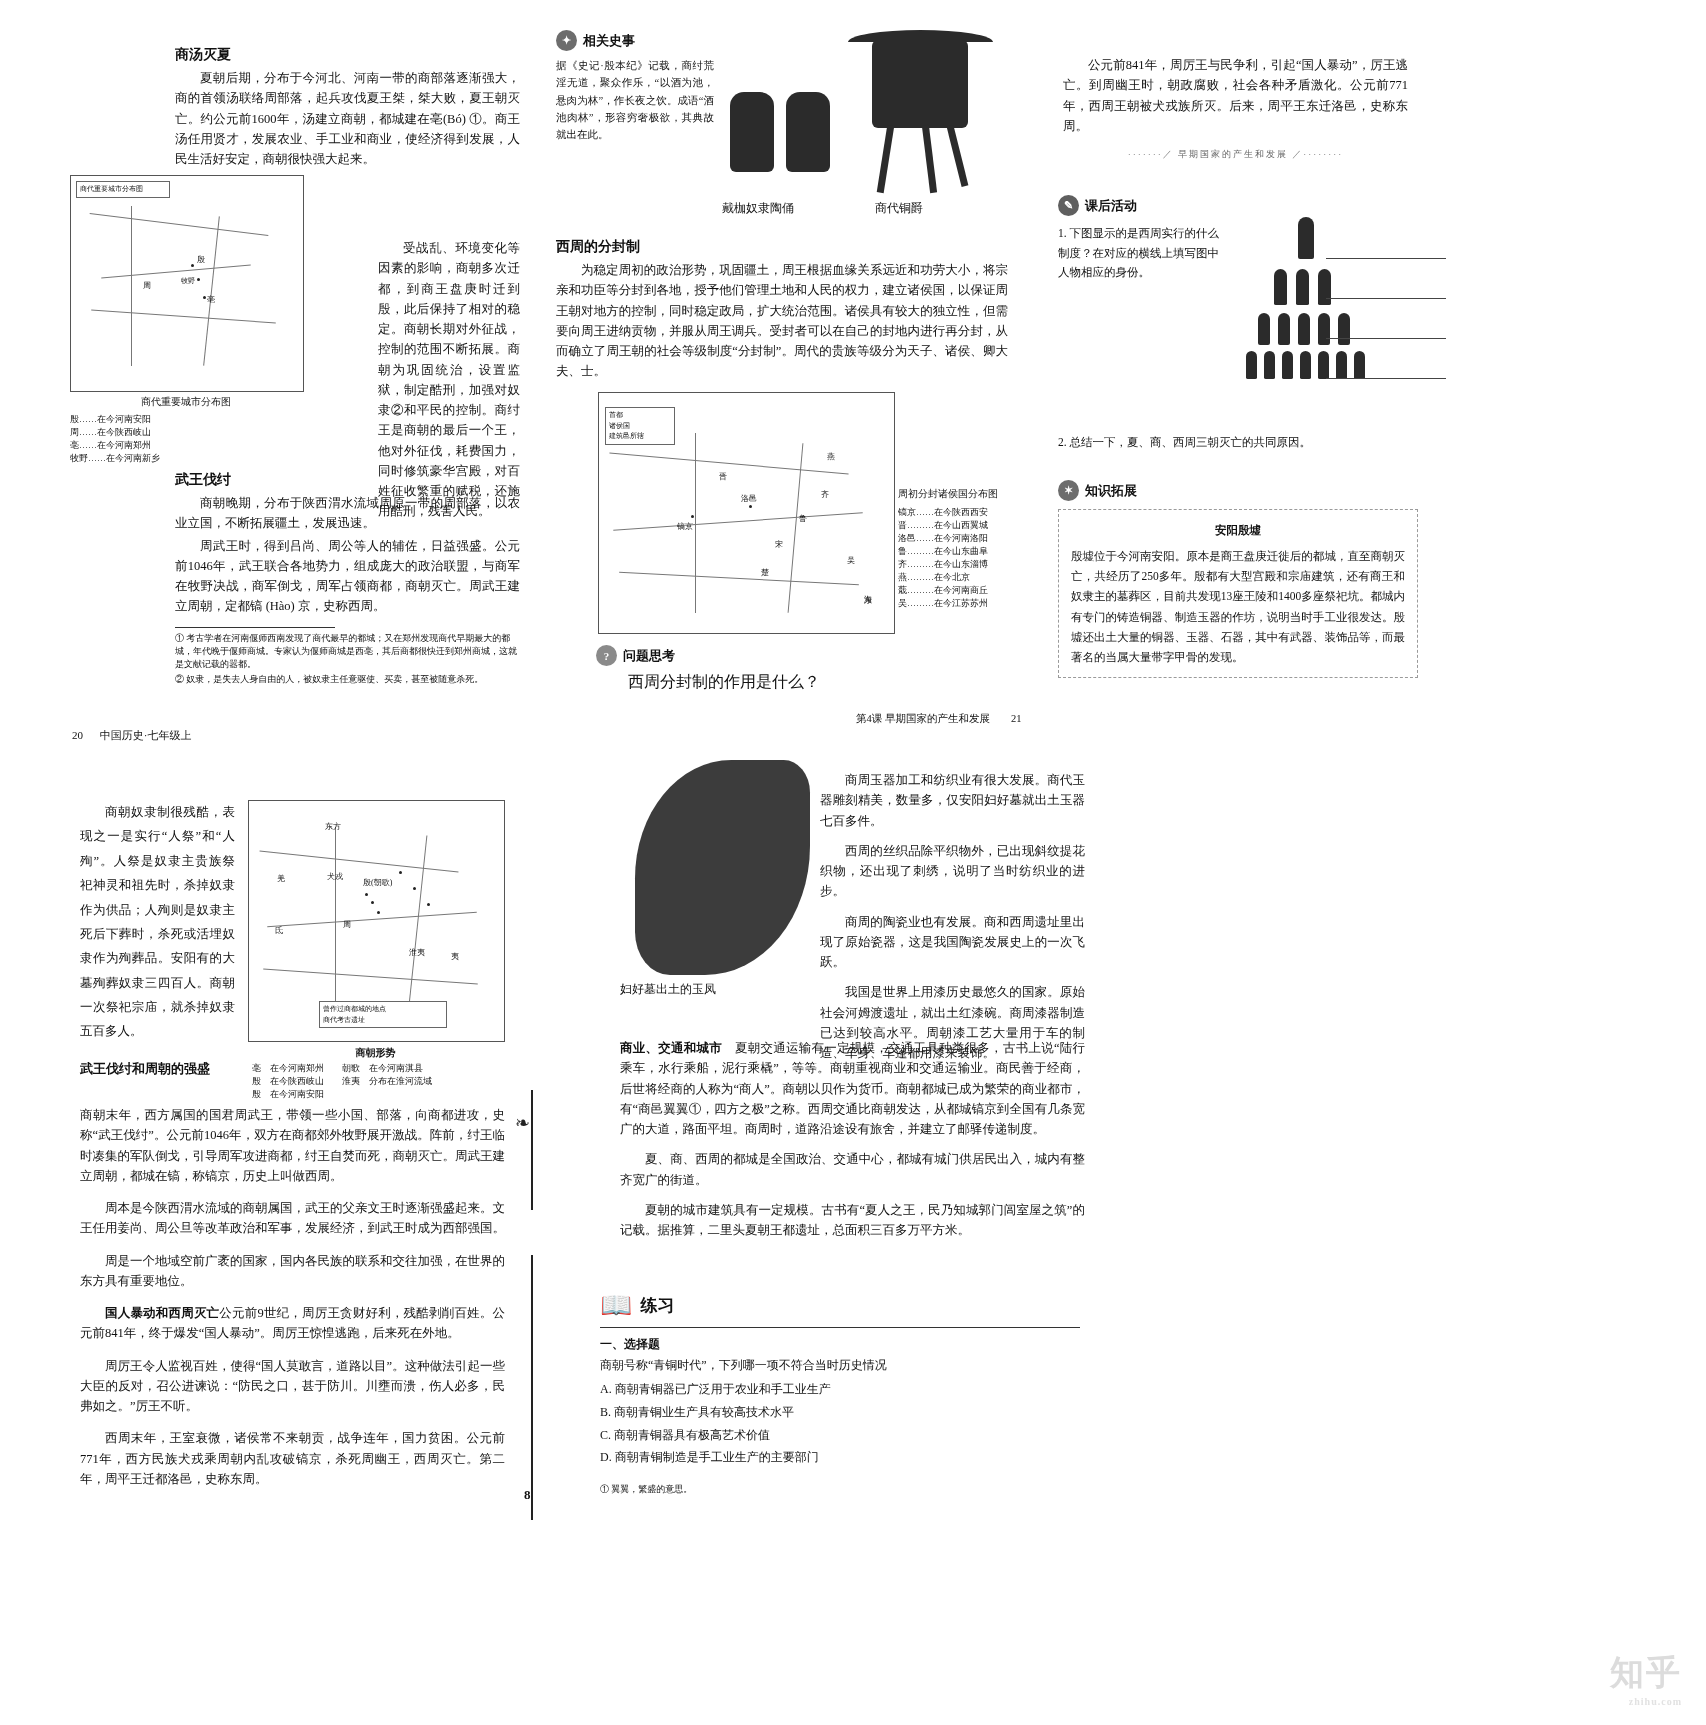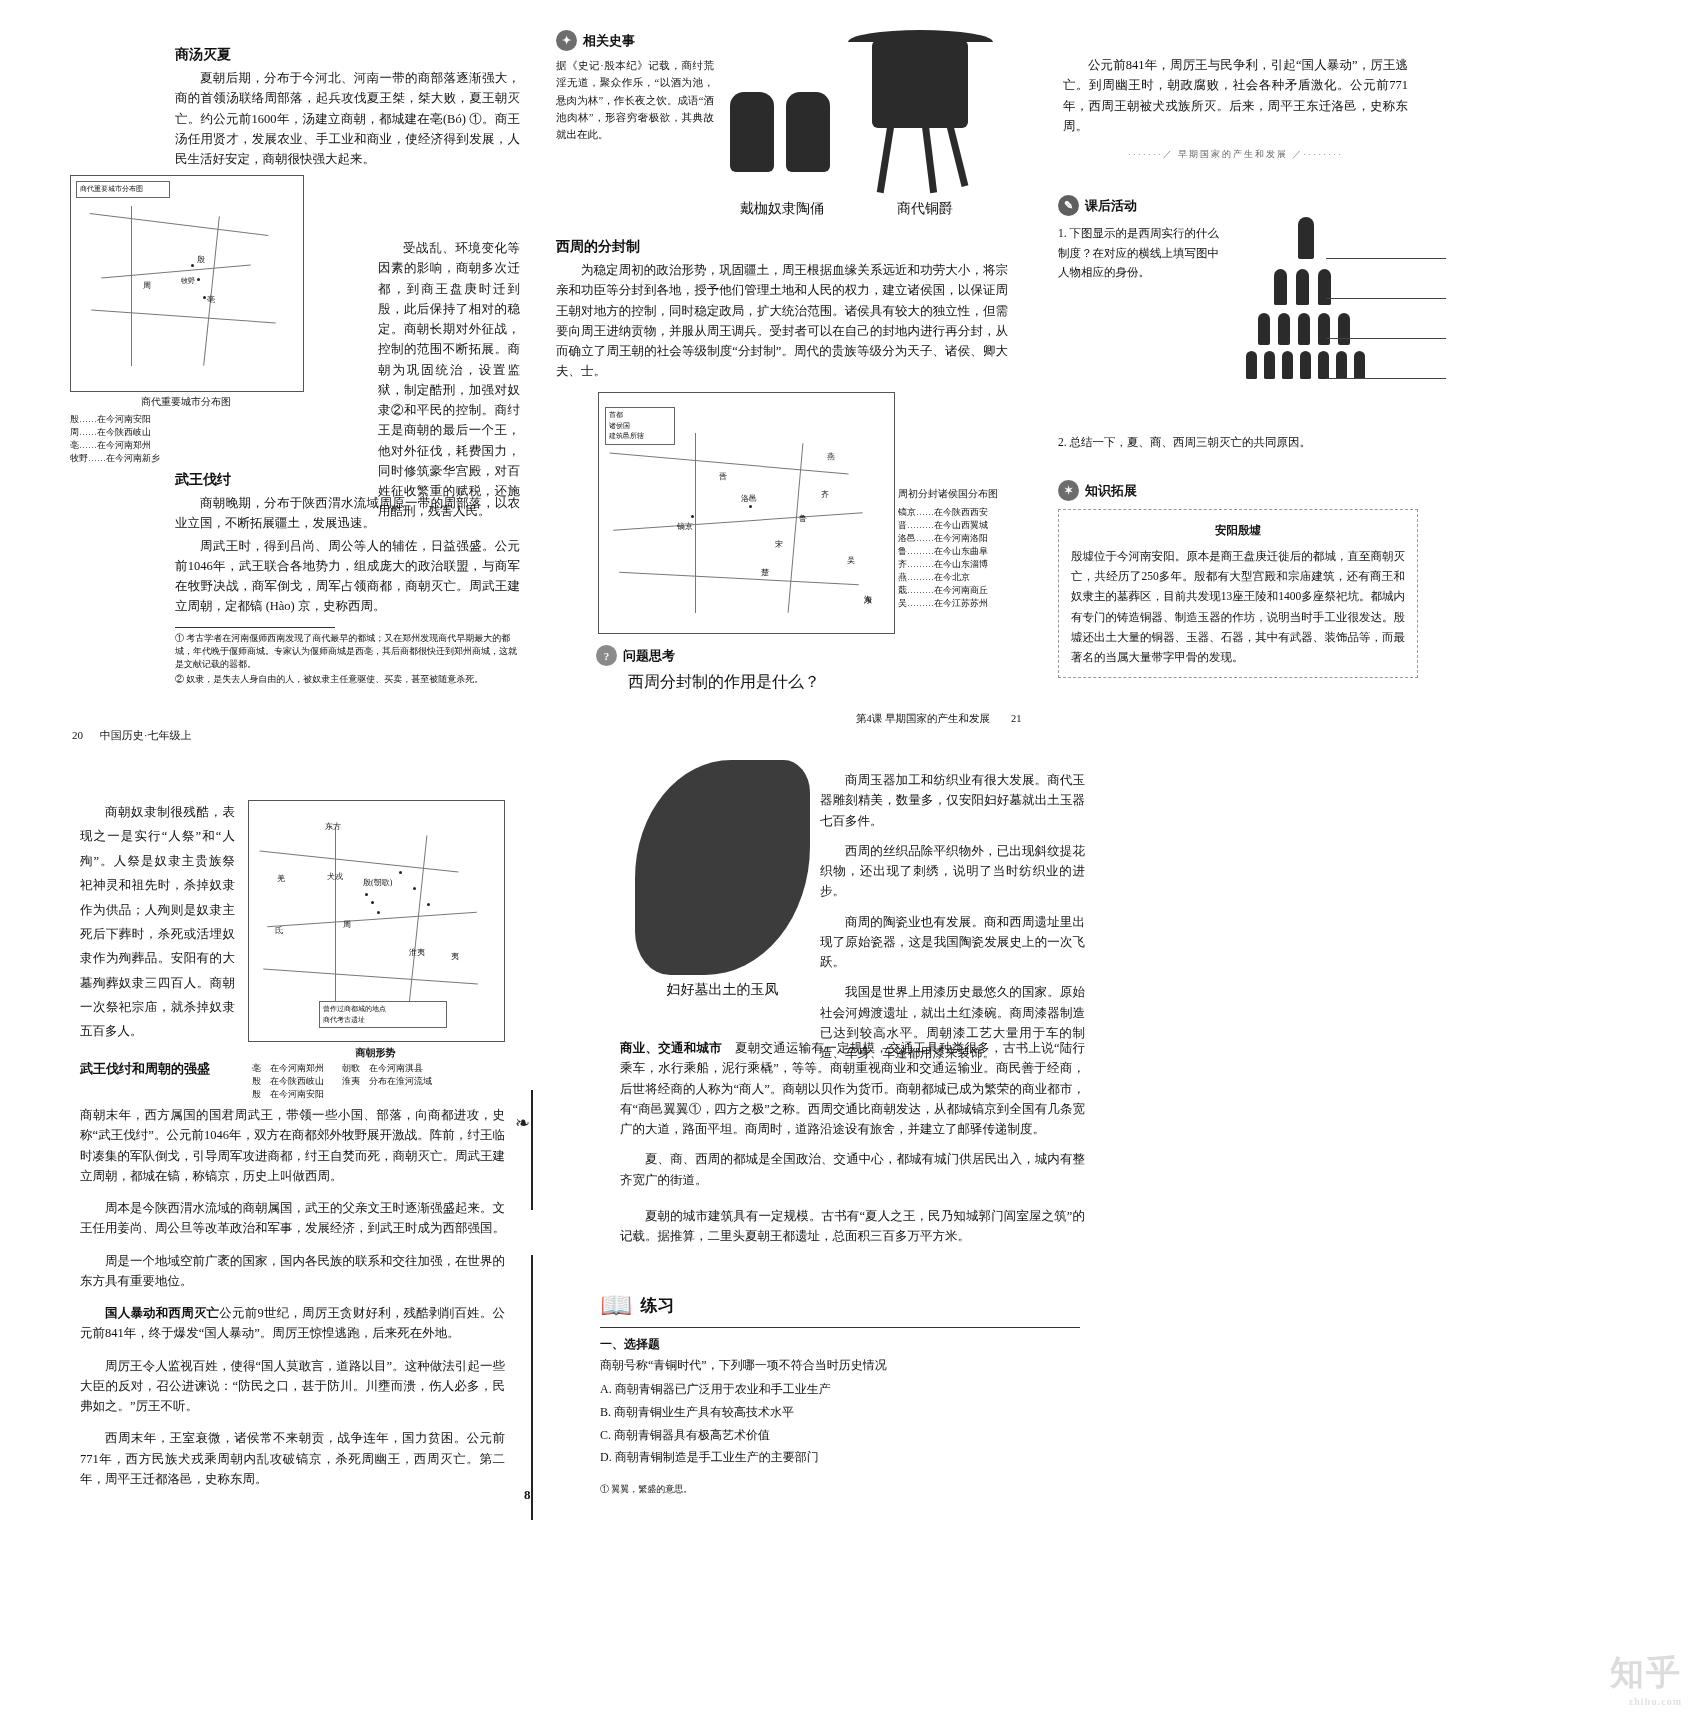--- a/index.html
+++ b/index.html
@@ -43,21 +43,21 @@
   #d-d{position:absolute;left:820px;top:770px;width:265px;}
 
   .vline{position:absolute;background:#222;}
   .pgnum{font-size:11px;}
 
   .watermark{position:absolute;right:24px;bottom:18px;font-size:34px;font-weight:bold;color:#dcdcdc;letter-spacing:2px;}
   .watermark small{display:block;font-size:10px;letter-spacing:1px;text-align:right;color:#e2e2e2;}
 
   
   .sil{background:#2b2b2b;}
-  .figure-caption{font-size:14px;text-align:center;}
+  .figure-caption{font-size:12px;text-align:left;}
 
   ul.qlist{list-style:none;margin:4px 0 0 0;padding:0;font-size:12px;line-height:1.9;}
 </style>
 </head>
 <body>
 
 <div class="page">
 
   <div id="c-a">
     <div class="hd">商汤灭夏</div>
@@ -316,21 +316,21 @@
       <p>商周玉器加工和纺织业有很大发展。商代玉器雕刻精美，数量多，仅安阳妇好墓就出土玉器七百多件。</p>
       <p style="margin-top:10px;">西周的丝织品除平织物外，已出现斜纹提花织物，还出现了刺绣，说明了当时纺织业的进步。</p>
       <p style="margin-top:10px;">商周的陶瓷业也有发展。商和西周遗址里出现了原始瓷器，这是我国陶瓷发展史上的一次飞跃。</p>
       <p style="margin-top:10px;">我国是世界上用漆历史最悠久的国家。原始社会河姆渡遗址，就出土红漆碗。商周漆器制造已达到较高水平。周朝漆工艺大量用于车的制造、车身、车篷都用漆来装饰。</p>
     </div>
   </div>
 
   <div style="position:absolute;left:620px;top:1030px;width:465px;" class="tx">
     <p style="text-indent:0;margin-top:8px;"><b>商业、交通和城市</b>　<span>夏朝交通运输有一定规模，交通工具种类很多，古书上说“陆行乘车，水行乘船，泥行乘橇”，等等。商朝重视商业和交通运输业。商民善于经商，后世将经商的人称为“商人”。商朝以贝作为货币。商朝都城已成为繁荣的商业都市，有“商邑翼翼①，四方之极”之称。西周交通比商朝发达，从都城镐京到全国有几条宽广的大道，路面平坦。商周时，道路沿途设有旅舍，并建立了邮驿传递制度。</span></p>
     <p style="margin-top:10px;">夏、商、西周的都城是全国政治、交通中心，都城有城门供居民出入，城内有整齐宽广的街道。</p>
-    <p style="margin-top:16px;">夏朝的城市建筑具有一定规模。古书有“夏人之王，民乃知城郭门闾室屋之筑”的记载。据推算，二里头夏朝王都遗址，总面积三百多万平方米。</p>
+    <p style="margin-top:10px;">夏朝的城市建筑具有一定规模。古书有“夏人之王，民乃知城郭门闾室屋之筑”的记载。据推算，二里头夏朝王都遗址，总面积三百多万平方米。</p>
   </div>
 
   <div style="position:absolute;left:600px;top:1290px;width:480px;">
     <div style="display:flex;align-items:center;gap:8px;">
       <span style="font-size:26px;">📖</span>
       <span style="font-weight:bold;font-size:17px;">练习</span>
     </div>
     <div style="border-top:1px solid #333;margin-top:6px;width:480px;"></div>
     <div style="font-size:12px;margin-top:8px;font-weight:bold;">一、选择题</div>
     <div style="font-size:12px;margin-top:4px;">商朝号称“青铜时代”，下列哪一项不符合当时历史情况</div>

